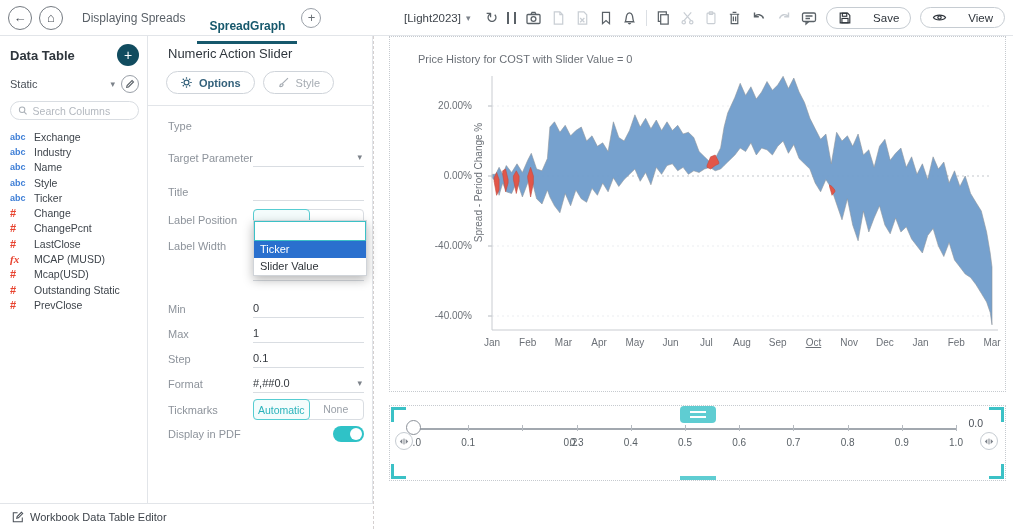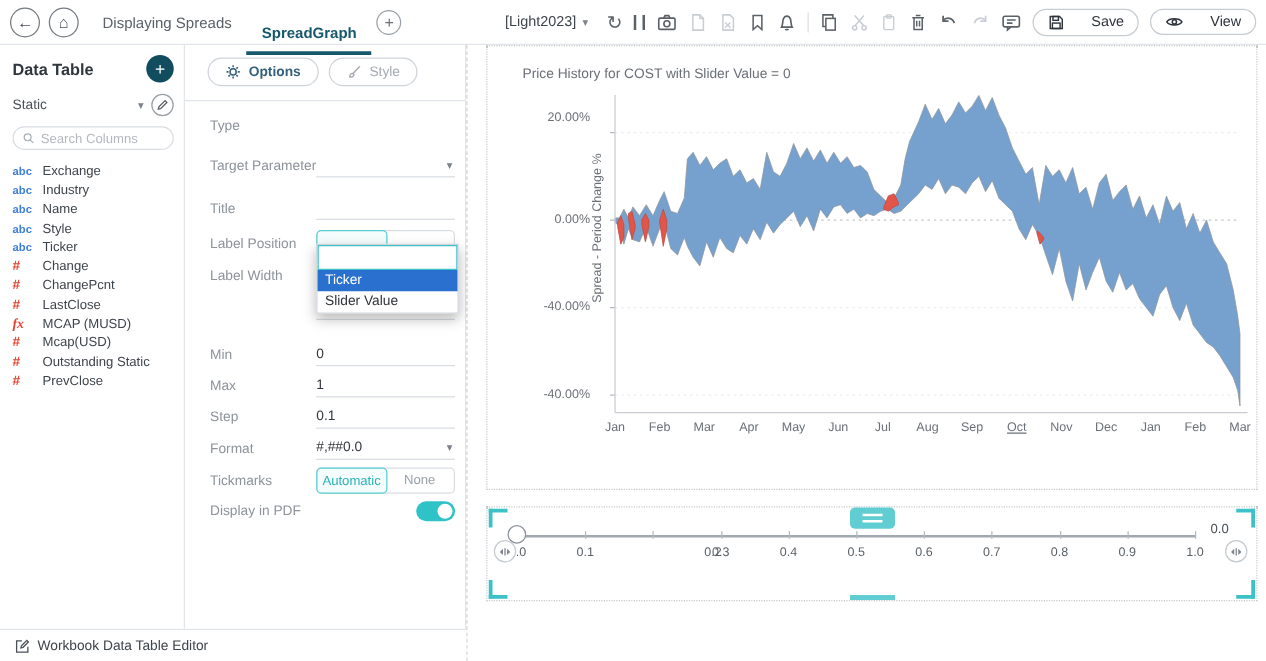--- a/index.html
+++ b/index.html
@@ -290,20 +290,21 @@
 </div>
 <div class="lp-footer">
   <svg width="12" height="12" viewBox="0 0 14 14" fill="none" stroke="#4a5058" stroke-width="1.2">
       <path d="M12 7.5 V12.5 H1.5 V2 H6.5"></path>
       <path d="M5.5 8.5 L6 6.5 L11 1.5 L12.5 3 L7.5 8 Z"></path>
     </svg>
   <span>Workbook Data Table Editor</span>
 </div>
 
 <div class="prop-panel">
+  <div class="pp-title">Numeric Action Slider</div>
   <div class="pp-tabs">
     <div class="pp-tab on">
       <svg width="13" height="13" viewBox="0 0 16 16" fill="none" stroke="#33607a" stroke-width="1.5">
           <circle cx="8" cy="8" r="3"></circle>
           <path d="M8 1.5 V3.5 M8 12.5 V14.5 M1.5 8 H3.5 M12.5 8 H14.5 M3.4 3.4 L4.8 4.8 M11.2 11.2 L12.6 12.6 M12.6 3.4 L11.2 4.8 M4.8 11.2 L3.4 12.6"></path>
         </svg>
       <span>Options</span>
     </div>
     <div class="pp-tab offtab">
       <svg width="13" height="13" viewBox="0 0 16 16" fill="none" stroke="#a6acb3" stroke-width="1.4">
@@ -437,21 +438,21 @@
           <path d="M14.0 102.3 L14.0 102.3 L17.6 102.3 L21.1 95.3 L24.7 102.3 L28.3 93.5 L33.6 100.5 L39.0 91.8 L44.4 100.5 L49.7 88.3 L53.3 81.3 L58.6 97.0 L64.0 98.8 L69.4 86.5 L71.9 55.0 L76.5 49.8 L81.9 60.3 L87.2 53.3 L92.6 63.8 L97.9 58.5 L103.3 55.0 L108.6 69.0 L114.0 63.8 L119.4 74.3 L124.7 70.8 L130.1 79.5 L135.4 49.8 L140.8 65.5 L146.1 69.0 L151.5 58.5 L156.9 42.8 L162.2 55.0 L167.6 46.3 L172.9 56.8 L178.3 48.0 L183.6 58.5 L189.0 49.8 L194.4 58.5 L199.7 53.3 L205.1 62.0 L210.4 60.3 L215.8 65.5 L221.1 79.5 L226.5 84.8 L231.9 90.0 L237.2 86.5 L242.6 76.0 L246.1 55.0 L249.7 41.0 L256.9 25.3 L262.2 11.3 L267.6 23.5 L272.9 14.8 L278.3 27.0 L283.6 20.0 L289.0 9.5 L294.4 18.3 L299.7 13.0 L305.1 4.3 L310.4 16.5 L315.8 6.0 L321.1 20.0 L326.5 30.5 L331.9 46.3 L337.2 56.8 L342.6 67.3 L347.9 62.0 L353.3 91.8 L358.6 60.3 L364.0 69.0 L369.4 63.8 L374.7 74.3 L380.1 62.0 L385.4 83.0 L390.8 77.8 L396.1 95.3 L401.5 74.3 L406.9 67.3 L412.2 88.3 L417.6 81.3 L422.9 76.0 L428.3 95.3 L433.6 84.8 L439.0 102.3 L444.4 91.8 L449.7 107.5 L455.1 84.8 L460.4 97.0 L465.8 90.0 L471.1 111.0 L476.5 98.8 L481.9 114.5 L487.2 104.0 L492.6 121.5 L497.9 130.3 L503.3 139.0 L508.6 160.0 L512.2 181.0 L514.0 195.0 L514.0 252.8 L512.2 240.5 L508.6 230.0 L503.3 221.3 L497.9 212.5 L492.6 205.5 L487.2 202.0 L481.9 195.0 L476.5 188.0 L471.1 170.5 L465.8 184.5 L460.4 174.0 L455.1 156.5 L449.7 163.5 L444.4 181.0 L439.0 174.0 L433.6 167.0 L428.3 154.8 L422.9 160.0 L417.6 146.0 L412.2 161.8 L406.9 153.0 L401.5 133.8 L396.1 146.0 L390.8 160.0 L385.4 139.0 L380.1 168.8 L374.7 153.0 L369.4 126.8 L364.0 147.8 L358.6 132.0 L353.3 116.3 L347.9 107.5 L342.6 119.8 L337.2 111.0 L331.9 97.0 L326.5 91.8 L321.1 86.5 L315.8 72.5 L310.4 81.3 L305.1 69.0 L299.7 74.3 L294.4 83.0 L289.0 77.8 L283.6 76.0 L278.3 83.0 L272.9 70.8 L267.6 79.5 L262.2 76.0 L256.9 83.0 L249.7 90.0 L246.1 93.5 L242.6 97.0 L237.2 98.8 L231.9 95.3 L226.5 97.0 L221.1 100.5 L215.8 98.8 L210.4 102.3 L205.1 95.3 L199.7 98.8 L194.4 91.8 L189.0 93.5 L183.6 102.3 L178.3 95.3 L172.9 112.8 L167.6 100.5 L162.2 109.3 L156.9 97.0 L151.5 102.3 L146.1 107.5 L140.8 114.5 L135.4 105.8 L130.1 119.8 L124.7 111.0 L119.4 123.3 L114.0 116.3 L108.6 130.3 L103.3 126.8 L97.9 118.0 L92.6 133.8 L87.2 121.5 L81.9 140.8 L76.5 133.8 L71.9 125.0 L69.4 118.0 L64.0 132.0 L58.6 126.8 L53.3 105.8 L49.7 111.0 L44.4 125.0 L39.0 109.3 L33.6 121.5 L28.3 119.8 L24.7 111.0 L21.1 123.3 L17.6 109.3 L14.0 105.8 Z" fill="#6f9ccb" stroke="#8f959c" stroke-width="0.6" fill-opacity="0.95"></path>
           <path d="M16.1 105.8 L16.1 105.8 L18.6 100.5 L21.1 107.5 L21.1 118.0 L18.6 123.3 L16.1 109.3 Z" fill="#e25649" stroke="#c04a40" stroke-width="0.6"></path>
           <path d="M24.7 98.8 L24.7 98.8 L27.6 97.0 L30.1 107.5 L30.1 111.0 L27.6 119.8 L24.7 102.3 Z" fill="#e25649" stroke="#c04a40" stroke-width="0.6"></path>
           <path d="M35.4 104.0 L35.4 104.0 L38.3 98.8 L41.1 104.0 L41.1 109.3 L38.3 121.5 L35.4 107.5 Z" fill="#e25649" stroke="#c04a40" stroke-width="0.6"></path>
           <path d="M49.7 104.0 L49.7 104.0 L52.6 95.3 L55.4 104.0 L55.4 111.0 L52.6 125.0 L49.7 105.8 Z" fill="#e25649" stroke="#c04a40" stroke-width="0.6"></path>
           <path d="M229.0 93.5 L229.0 93.5 L232.6 84.8 L237.2 83.0 L240.8 90.0 L240.8 91.8 L237.2 93.5 L232.6 97.0 L229.0 95.3 Z" fill="#e25649" stroke="#c04a40" stroke-width="0.6"></path>
           <path d="M351.5 112.8 L351.5 112.8 L354.0 114.5 L356.9 118.0 L356.9 119.8 L354.0 123.3 L351.5 114.5 Z" fill="#e25649" stroke="#c04a40" stroke-width="0.6"></path>
           <line x1="14" y1="4" x2="14" y2="258" stroke="#c9ccd1" stroke-width="1"></line>
           <line x1="14" y1="258" x2="520" y2="258" stroke="#c9ccd1" stroke-width="1"></line>
         </svg>
-    <div class="ytick" style="left: -14px; top: 22px;">20.00%</div>
+    <div class="ytick" style="left: -14px; top: 33px;">20.00%</div>
         <div class="ytick" style="left: -14px; top: 103px;">0.00%</div>
         <div class="ytick" style="left: -14px; top: 173px;">-40.00%</div>
         <div class="ytick" style="left: -14px; top: 243px;">-40.00%</div>
         <div class="xtick" style="left: 56px; top: 270px;">Jan</div>
         <div class="xtick" style="left: 91.7143px; top: 270px;">Feb</div>
         <div class="xtick" style="left: 127.429px; top: 270px;">Mar</div>
         <div class="xtick" style="left: 163.143px; top: 270px;">Apr</div>
         <div class="xtick" style="left: 198.857px; top: 270px;">May</div>
         <div class="xtick" style="left: 234.571px; top: 270px;">Jun</div>
         <div class="xtick" style="left: 270.286px; top: 270px;">Jul</div>

